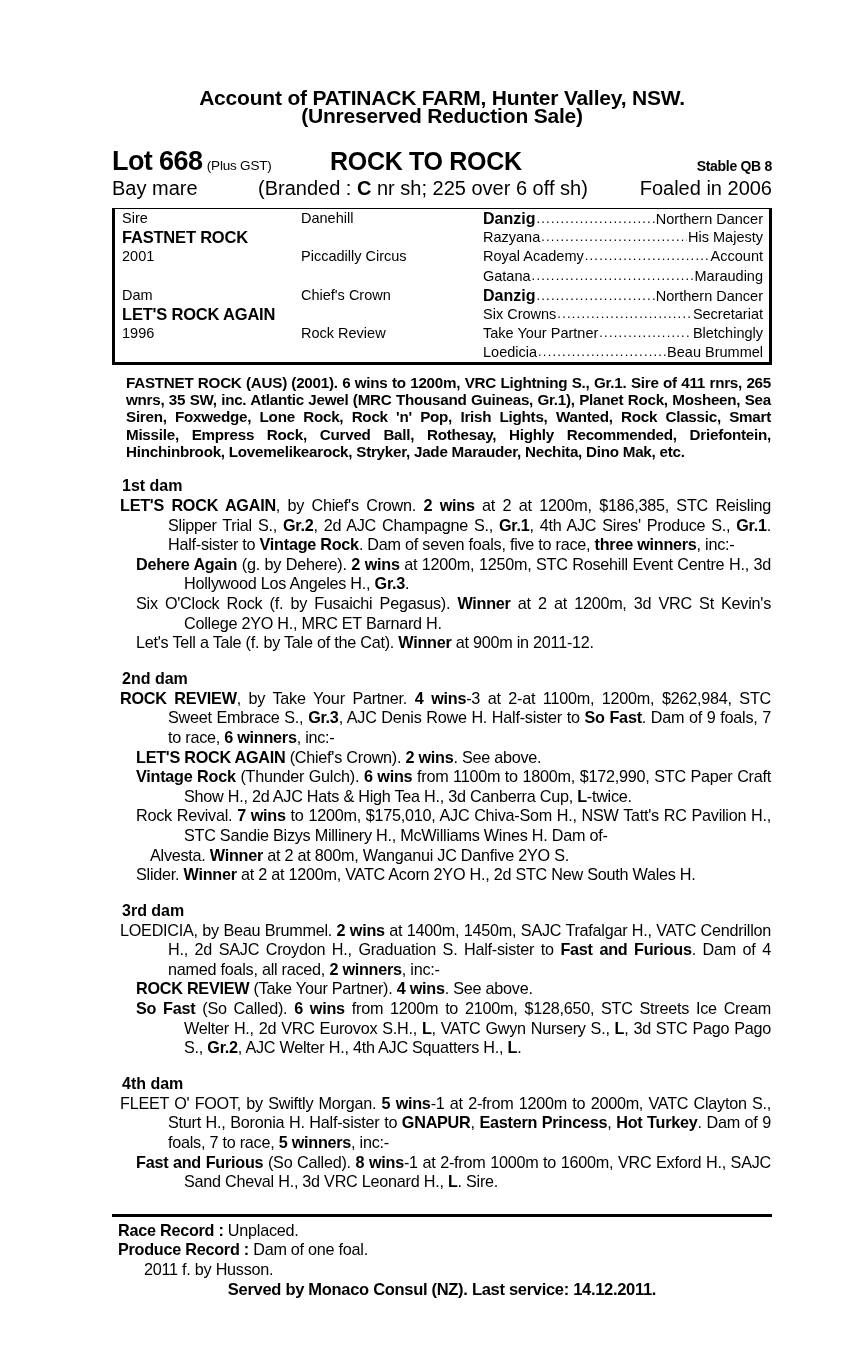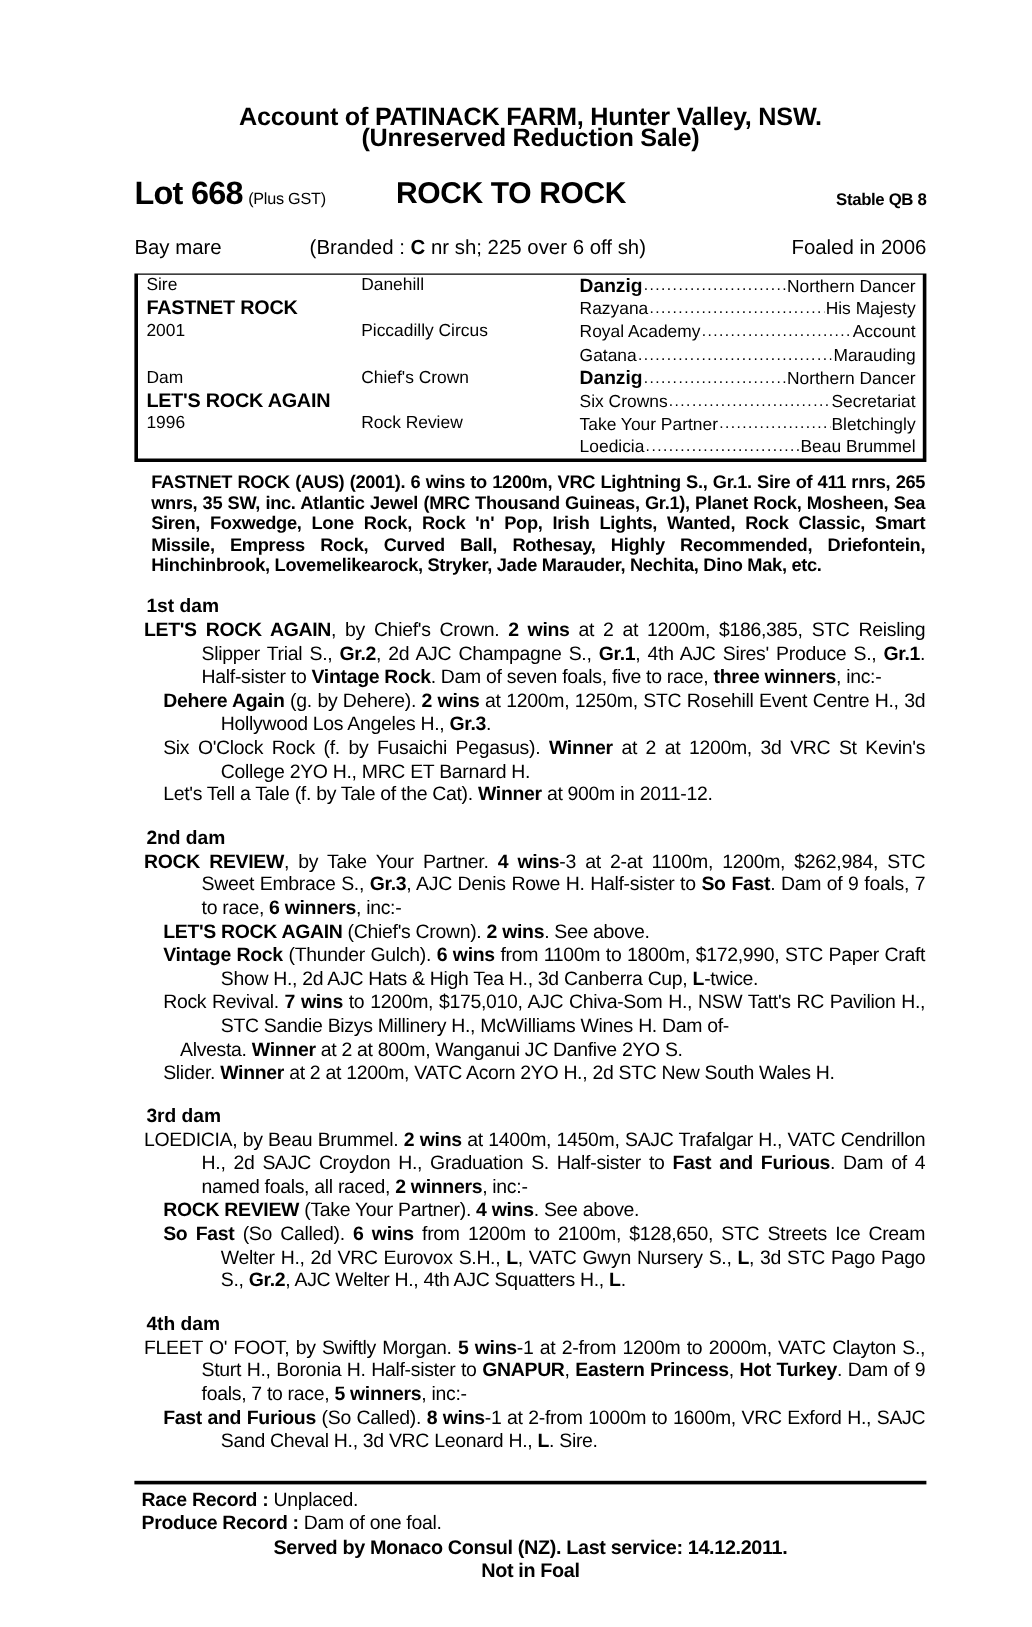--- a/index.html
+++ b/index.html
@@ -66,22 +66,22 @@
     right: 0;
     bottom: 3px;
     font-size: 14px;
     font-weight: bold;
     letter-spacing: -0.3px;
     white-space: nowrap;
   }
   .desc-row {
     position: relative;
     height: 24px;
-    margin-top: 20px;
-    font-size: 17px;
+    margin-top: 0;
+    font-size: 20px;
   }
   .desc-left { position: absolute; left: 0; top: 0; white-space: nowrap; }
   .desc-mid  { position: absolute; left: 146px; top: 0; white-space: nowrap; }
   .desc-mid b { font-weight: bold; }
   .desc-right{ position: absolute; right: 0; top: 0; white-space: nowrap; }
 
   
   .ped-table {
     margin-top: 7px;
     border-left: 3px solid #000;
@@ -351,18 +351,18 @@
         <span class="hang">FLEET O' FOOT, by Swiftly Morgan. <b>5 wins</b>-1 at 2-from 1200m to 2000m, VATC Clayton S., Sturt H., Boronia H. Half-sister to <b>GNAPUR</b>, <b>Eastern Princess</b>, <b>Hot Turkey</b>. Dam of 9 foals, 7 to race, <b>5 winners</b>, inc:-</span>
       </div>
       <div class="entry lvl1">
         <span class="hang"><b>Fast and Furious</b> (So Called). <b>8 wins</b>-1 at 2-from 1000m to 1600m, VRC Exford H., SAJC Sand Cheval H., 3d VRC Leonard H., <b>L</b>. Sire.</span>
       </div>
     </div>
 
   <div class="foot-rule"></div>
   <div class="foot-line"><b>Race Record :</b><span> Unplaced.</span></div>
   <div class="foot-line"><b>Produce Record :</b><span> Dam of one foal.</span></div>
+  <div class="foal-line">2011 f. by Husson.</div>
   <div class="served">
     <div>Served by Monaco Consul (NZ). Last service: 14.12.2011.</div>
-    <div>Not in Foal</div>
   </div>
 
 </div>
 
 </body></html>

